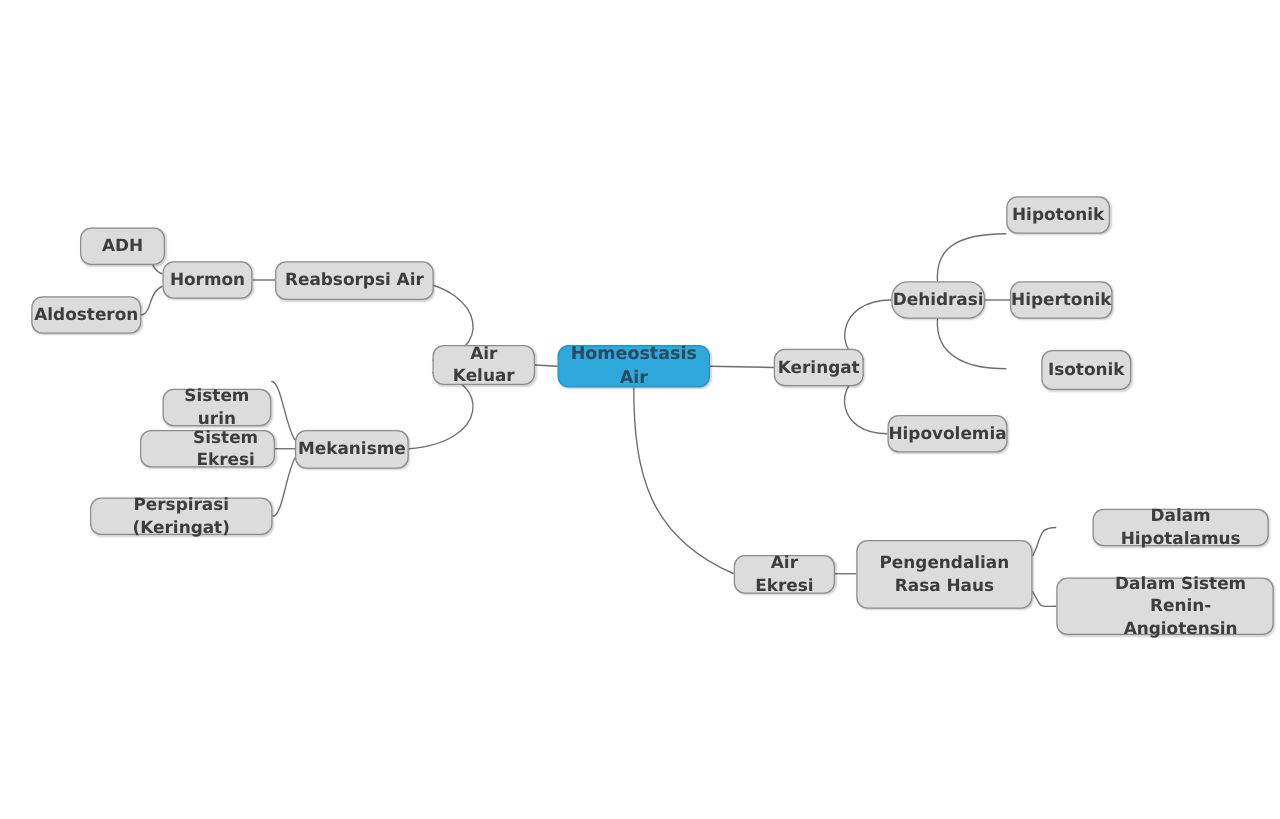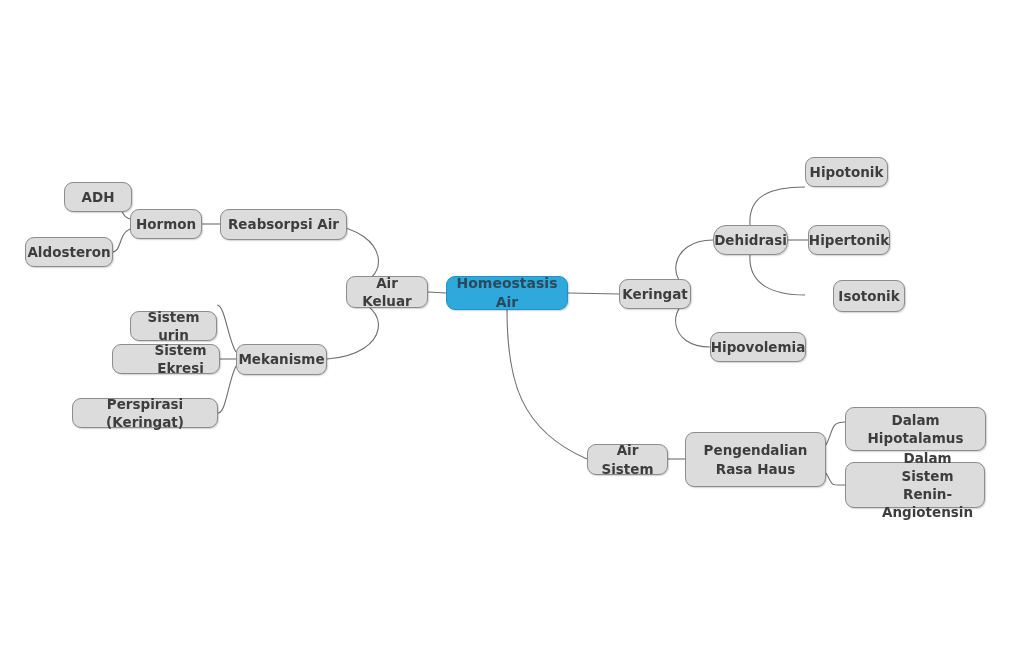--- a/index.html
+++ b/index.html
@@ -82,18 +82,18 @@
       <div class="node" style="left: 236px; top: 344px; width: 91px; height: 31px;">Mekanisme</div>
       <div class="node" style="left: 130px; top: 290px; width: 87px; height: 30px; margin-top: 21px;">Sistem urin</div>
       <div class="node" style="left: 112px; top: 344px; width: 108px; height: 30px; padding-left: 35px;">Sistem Ekresi</div>
       <div class="node" style="left: 72px; top: 398px; width: 146px; height: 30px;">Perspirasi (Keringat)</div>
       <div class="node" style="left: 619px; top: 279px; width: 72px; height: 30px;">Keringat</div>
       <div class="node" style="left: 713px; top: 225px; width: 75px; height: 30px; border-radius: 13px;">Dehidrasi</div>
       <div class="node" style="left: 805px; top: 157px; width: 83px; height: 30px;">Hipotonik</div>
       <div class="node" style="left: 808px; top: 225px; width: 82px; height: 30px;">Hipertonik</div>
       <div class="node" style="left: 805px; top: 280px; width: 72px; height: 32px; margin-left: 28px;">Isotonik</div>
       <div class="node" style="left: 710px; top: 332px; width: 96px; height: 30px;">Hipovolemia</div>
-      <div class="node" style="left: 587px; top: 444px; width: 81px; height: 31px;">Air Sistem</div>
+      <div class="node" style="left: 587px; top: 444px; width: 81px; height: 31px;">Air Ekresi</div>
       <div class="node" style="left: 685px; top: 432px; width: 141px; height: 55px;">Pengendalian Rasa Haus</div>
-      <div class="node" style="left: 845px; top: 407px; width: 141px; height: 44px;">Dalam Hipotalamus</div>
-      <div class="node" style="left: 845px; top: 462px; width: 140px; height: 46px; padding-left: 31px;">Dalam Sistem Renin-Angiotensin</div>
+      <div class="node" style="left: 874px; top: 407px; width: 141px; height: 30px;">Dalam Hipotalamus</div>
+      <div class="node" style="left: 845px; top: 462px; width: 174px; height: 46px; padding-left: 31px;">Dalam Sistem Renin-Angiotensin</div>
     </div>
 </div>
 
 </body></html>

